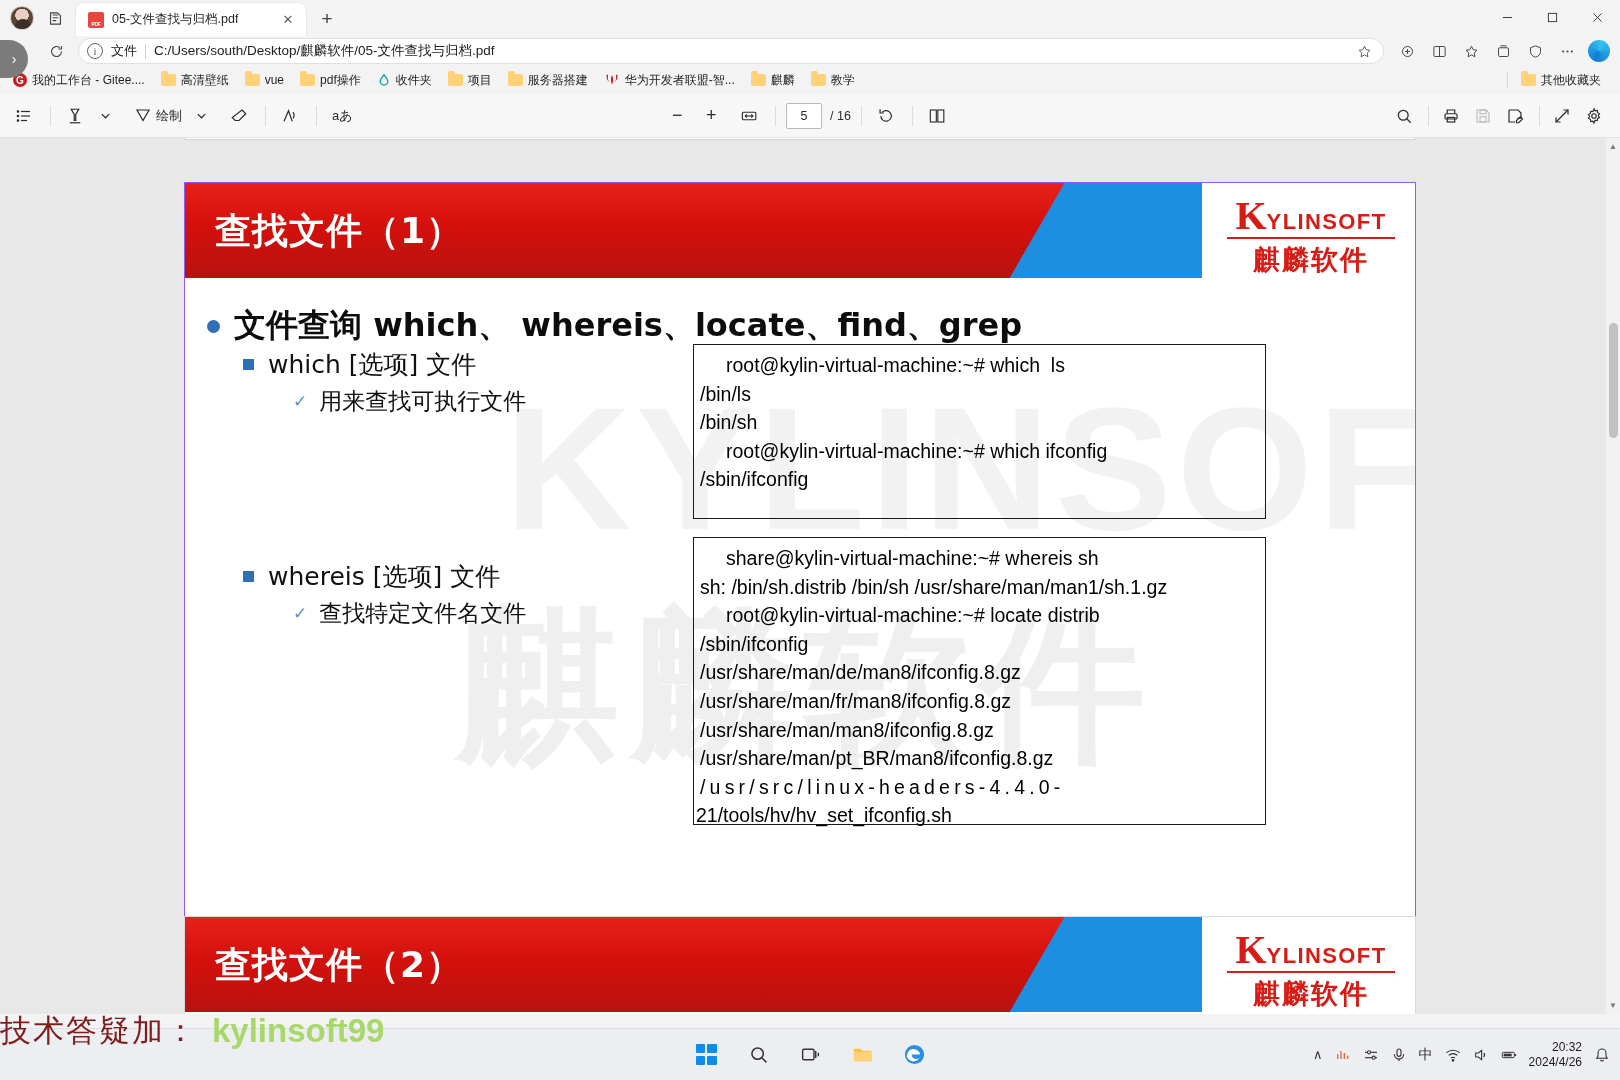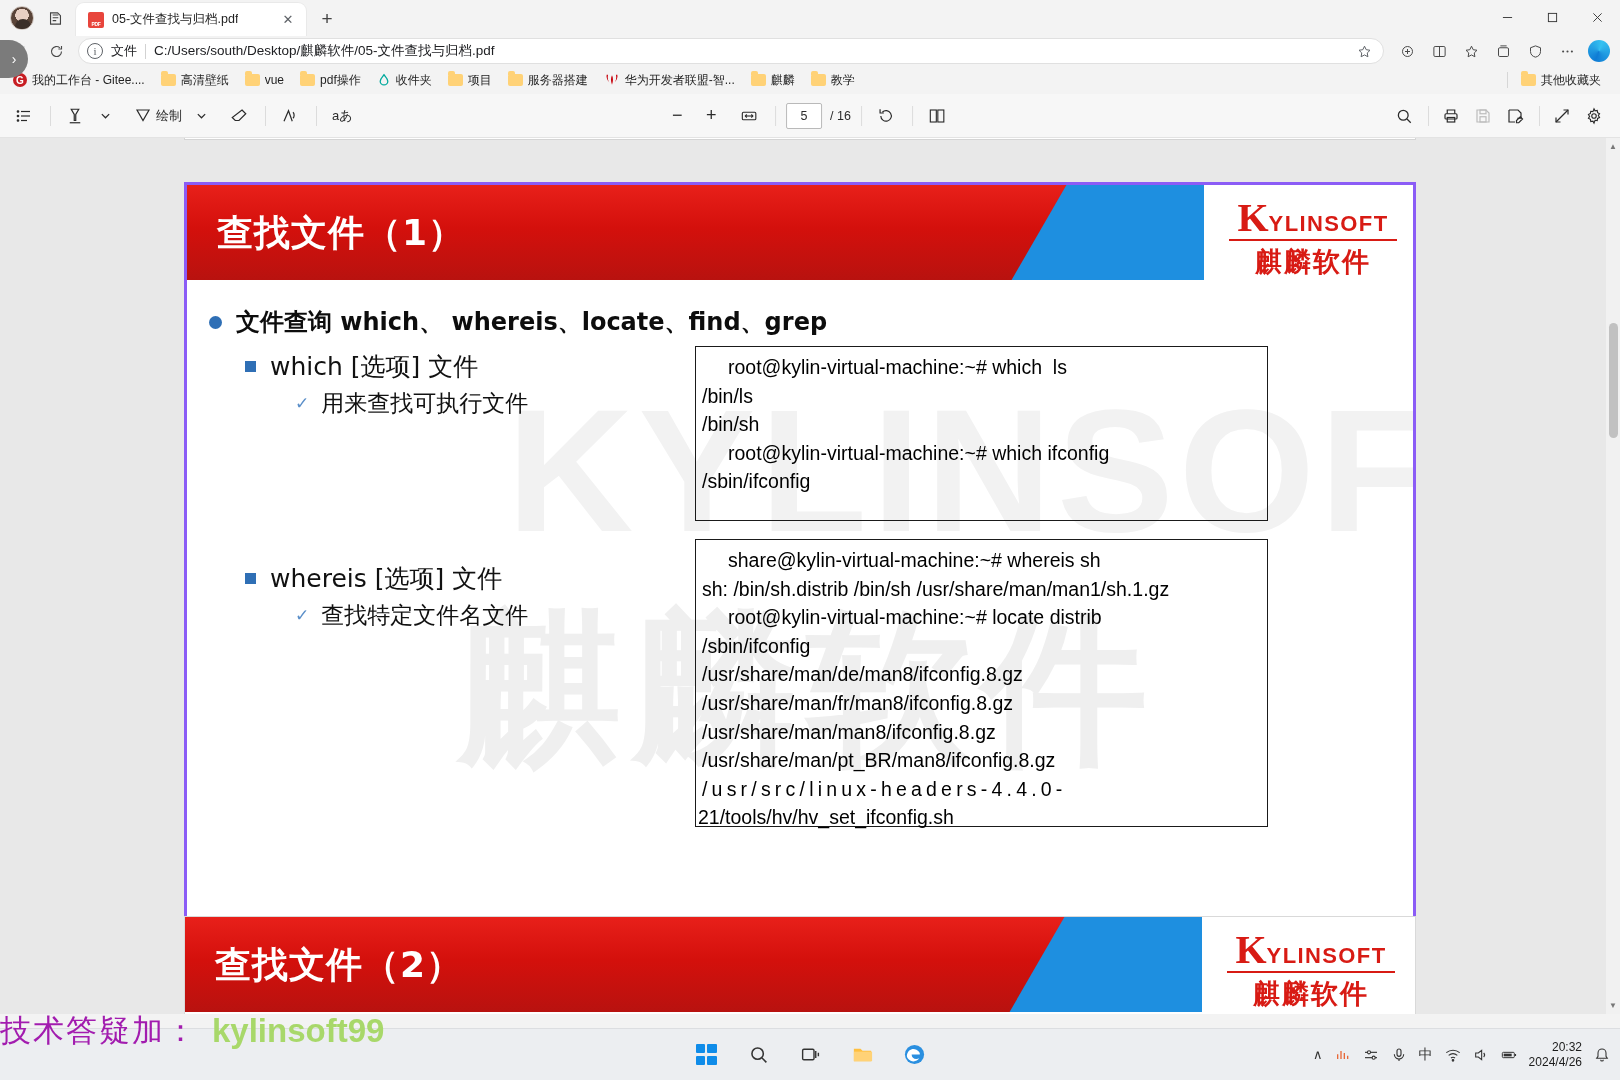--- a/index.html
+++ b/index.html
@@ -148,21 +148,21 @@
   .viewer {
     position:absolute; top:138px; left:0; width:1620px; height:876px;
     background:#e8e8e8; overflow:hidden;
   }
   .page-prev {
     position:absolute; top:-28px; left:184px; width:1232px; height:30px;
     background:#fff; border:1px solid #d4d4d4;
   }
   .page {
     position:absolute; left:184px; top:44px; width:1232px; height:832px;
-    background:#ffffff; border:3px solid #8b5cf6; overflow:hidden;
+    background:#ffffff; border:1px solid #8b5cf6; overflow:hidden;
   }
   .page2 {
     position:absolute; left:184px; top:778px; width:1232px; height:160px;
     background:#ffffff; border:1px solid #d9d9d9; overflow:hidden;
   }
   
   .banner { position:absolute; left:0; top:0; width:1232px; height:95px; overflow:hidden; }
   .banner-red {
     position:absolute; left:0; top:0; width:1232px; height:95px;
     background: linear-gradient(180deg,#e8201a 0%, #d4100c 45%, #b8120f 100%);
@@ -207,21 +207,21 @@
   .wm2 {
     position:absolute; left:270px; top:300px; font-size:165px; font-weight:bold;
     color:#efefef; letter-spacing:10px; white-space:nowrap; user-select:none;
     font-family:"DejaVu Sans",sans-serif; z-index:0;
   }
   .lvl1 {
     position:absolute; left:22px; top:26px; display:flex; align-items:center; gap:14px; z-index:2;
   }
   .dot { width:13px; height:13px; border-radius:50%; background:#2f6fb5; flex:none; }
   .lvl1-txt {
-    font-size:24px; font-weight:bold; color:#0d0d0d;
+    font-size:32px; font-weight:bold; color:#0d0d0d;
     font-family:"DejaVu Sans","Liberation Sans",sans-serif; white-space:nowrap;
   }
   .lvl2 { position:absolute; display:flex; align-items:center; gap:14px; z-index:2; }
   .sq { width:11px; height:11px; background:#2f6fb5; flex:none; }
   .lvl2-txt { font-size:25px; color:#111; font-family:"DejaVu Sans","Liberation Sans",sans-serif; white-space:nowrap;}
   .lvl3 { position:absolute; display:flex; align-items:center; gap:12px; z-index:2;}
   .chk { font-size:17px; color:#5b8fc9; flex:none; }
   .lvl3-txt { font-size:23px; color:#111; font-family:"DejaVu Sans","Liberation Sans",sans-serif; white-space:nowrap;}
 
   .term {
@@ -256,21 +256,21 @@
   .win-logo i { background:#0f8ce9; display:block; border-radius:1px; }
   .tray { position:absolute; right:10px; display:flex; align-items:center; gap:12px; }
   .tray-ico { display:flex; align-items:center; justify-content:center; color:#333; }
   .tray-ico svg { width:16px; height:16px; }
   .clock { font-size:12px; line-height:15px; color:#1b1b1b; text-align:right; }
 
   .green-wm {
     position:absolute; left:0; bottom:26px; width:700px; height:46px;
     display:flex; align-items:center; gap:14px; z-index:60; pointer-events:none;
   }
-  .gw-cn { font-size:31px; color:#a21caf; font-family:Liberation Serif, serif; letter-spacing:2px; }
+  .gw-cn { font-size:31px; color:#7f1d1d; font-family:Liberation Serif, serif; letter-spacing:2px; }
   .gw-en { font-size:33px; color:#a8d86a; font-weight:bold; font-family:"Liberation Sans",sans-serif; }
 
   .sidetab {
     position:absolute; left:0; top:40px; width:28px; height:38px;
     background:#7b7b7b; border-radius:0 19px 19px 0; color:#fff;
     display:flex; align-items:center; justify-content:center; font-size:14px; z-index:40;
   }
 </style>
 </head>
 <body>

